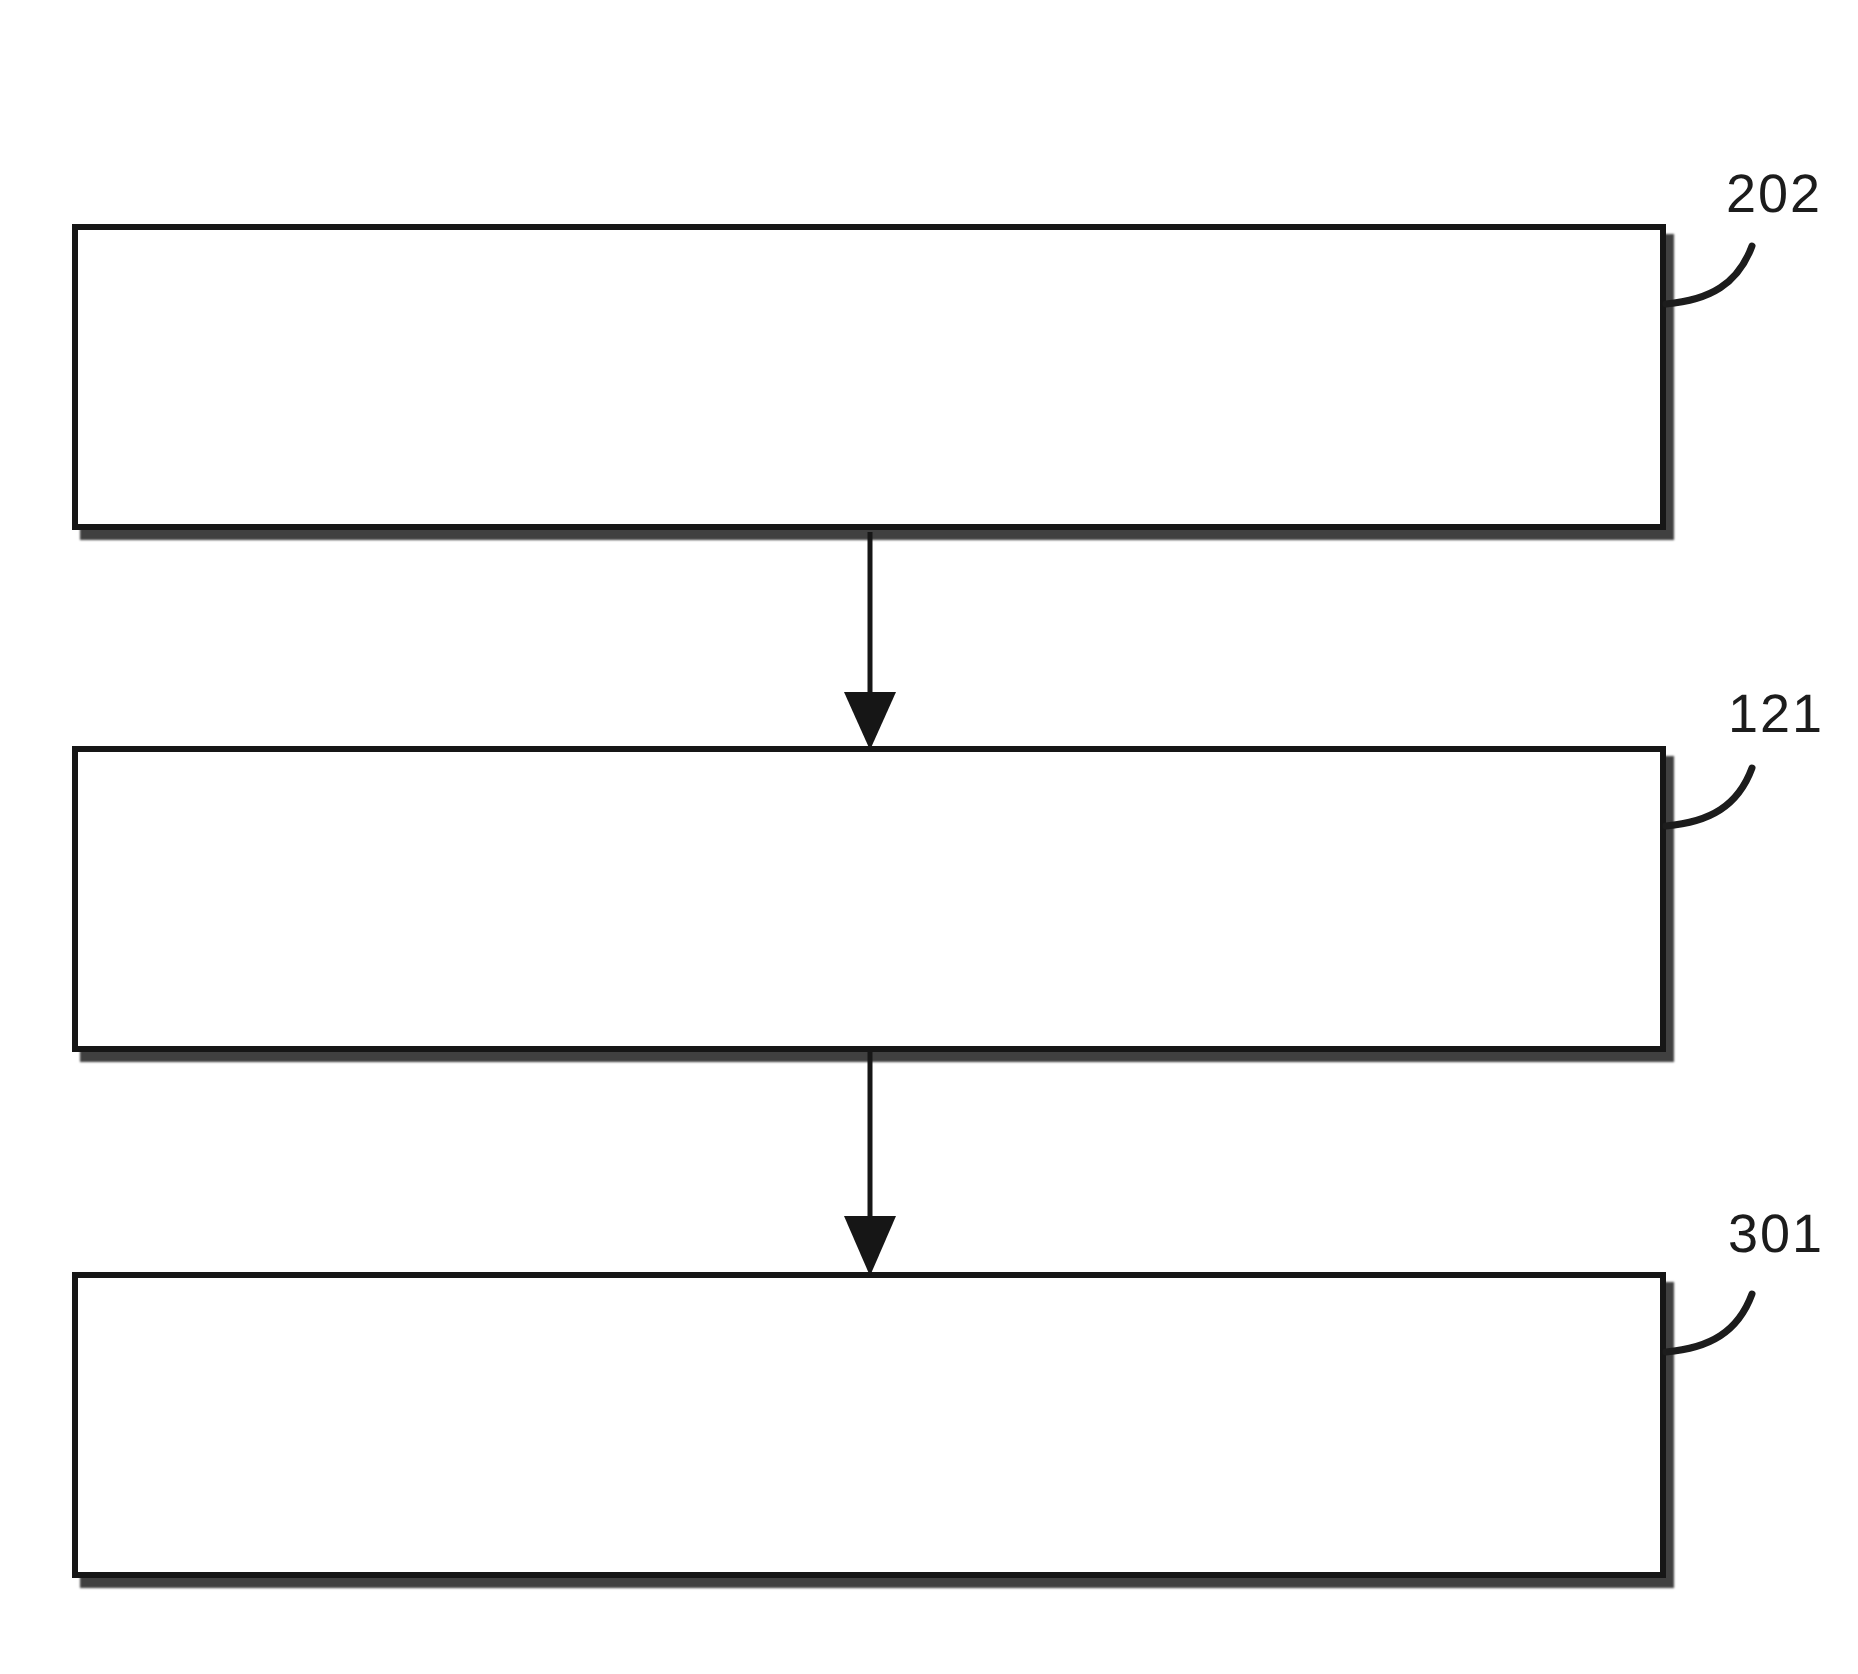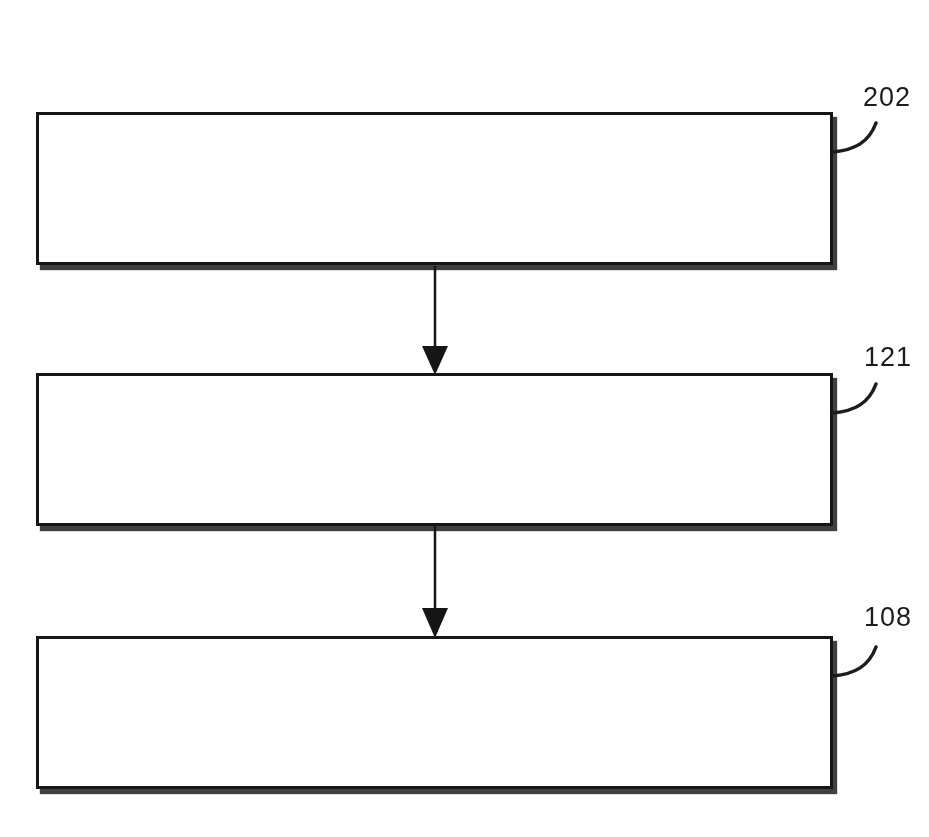--- a/index.html
+++ b/index.html
@@ -70,15 +70,15 @@
       <polygon class="arrow-head" points="422,608 448,608 435,638"></polygon>
     </g>
 
     <path class="leader-line" d="M 833 152 C 855 150 869 142 876 123"></path>
     <path class="leader-line" d="M 833 413 C 855 411 869 403 876 384"></path>
     <path class="leader-line" d="M 833 676 C 855 674 869 666 876 647"></path>
   </svg>
 
   <div class="ref-label pos-1">202</div>
   <div class="ref-label pos-2">121</div>
-  <div class="ref-label pos-3">108</div>
+  <div class="ref-label pos-3">301</div>
 
 </div>
 
 </body></html>

